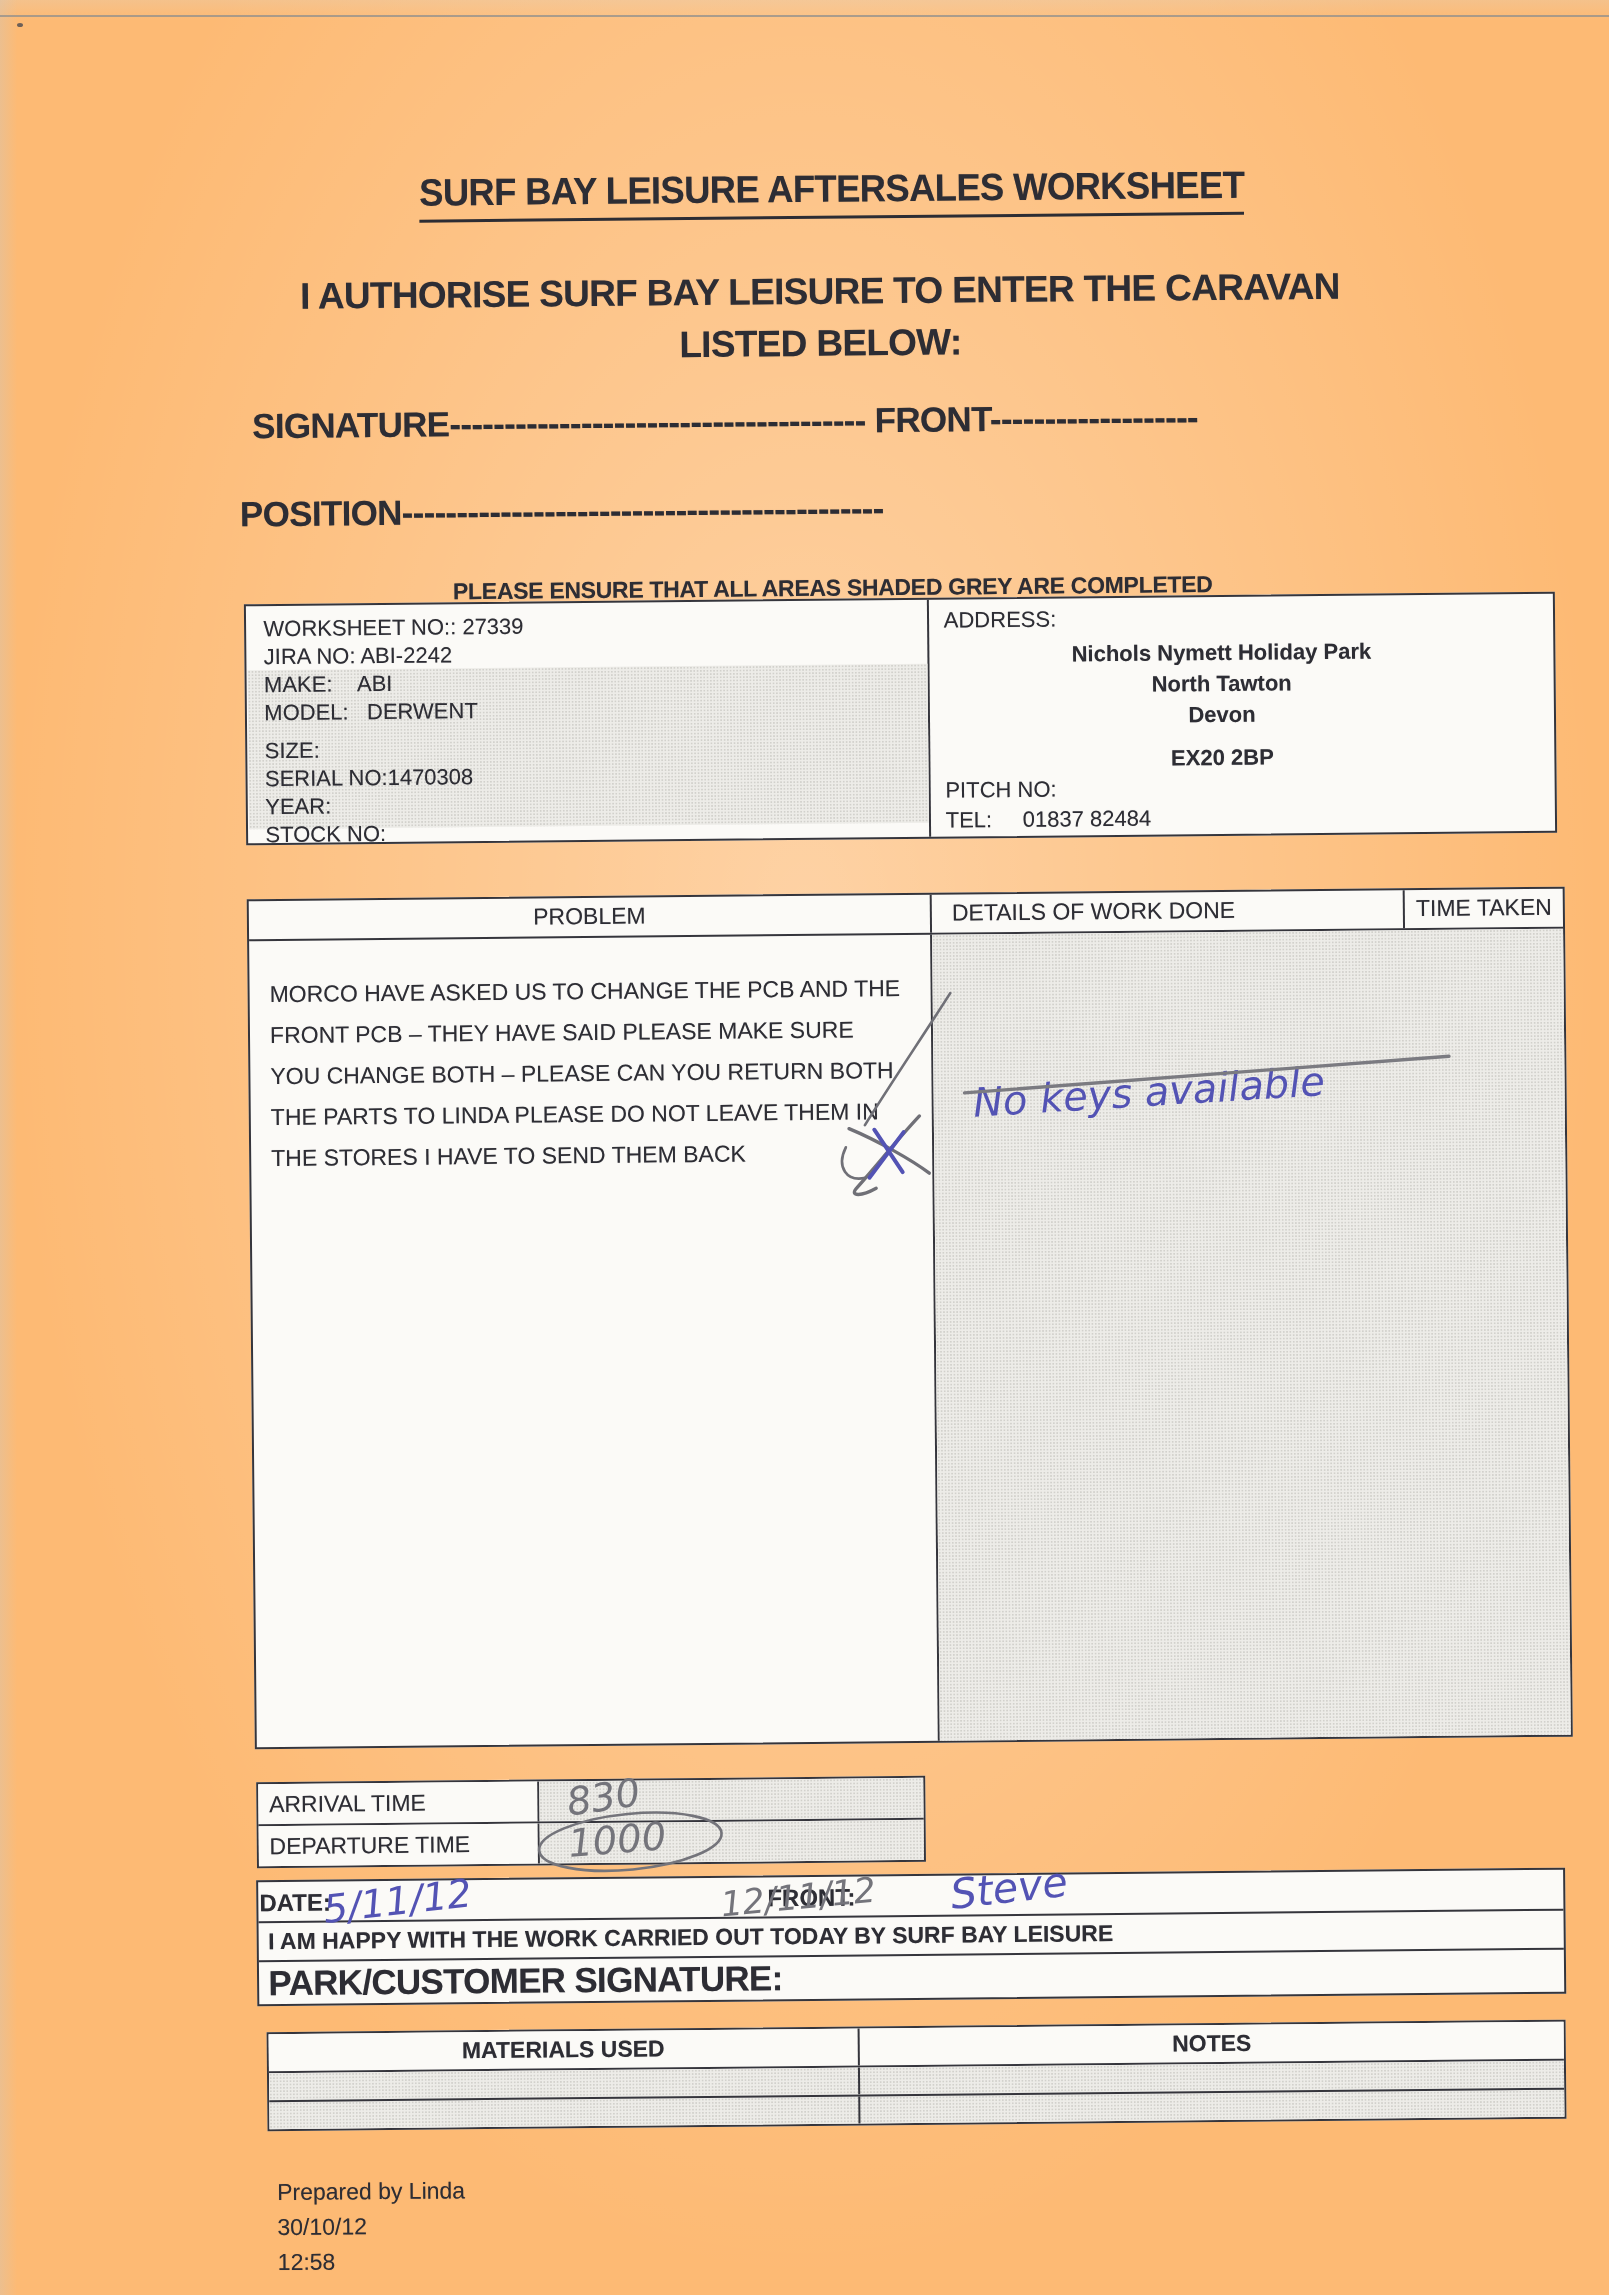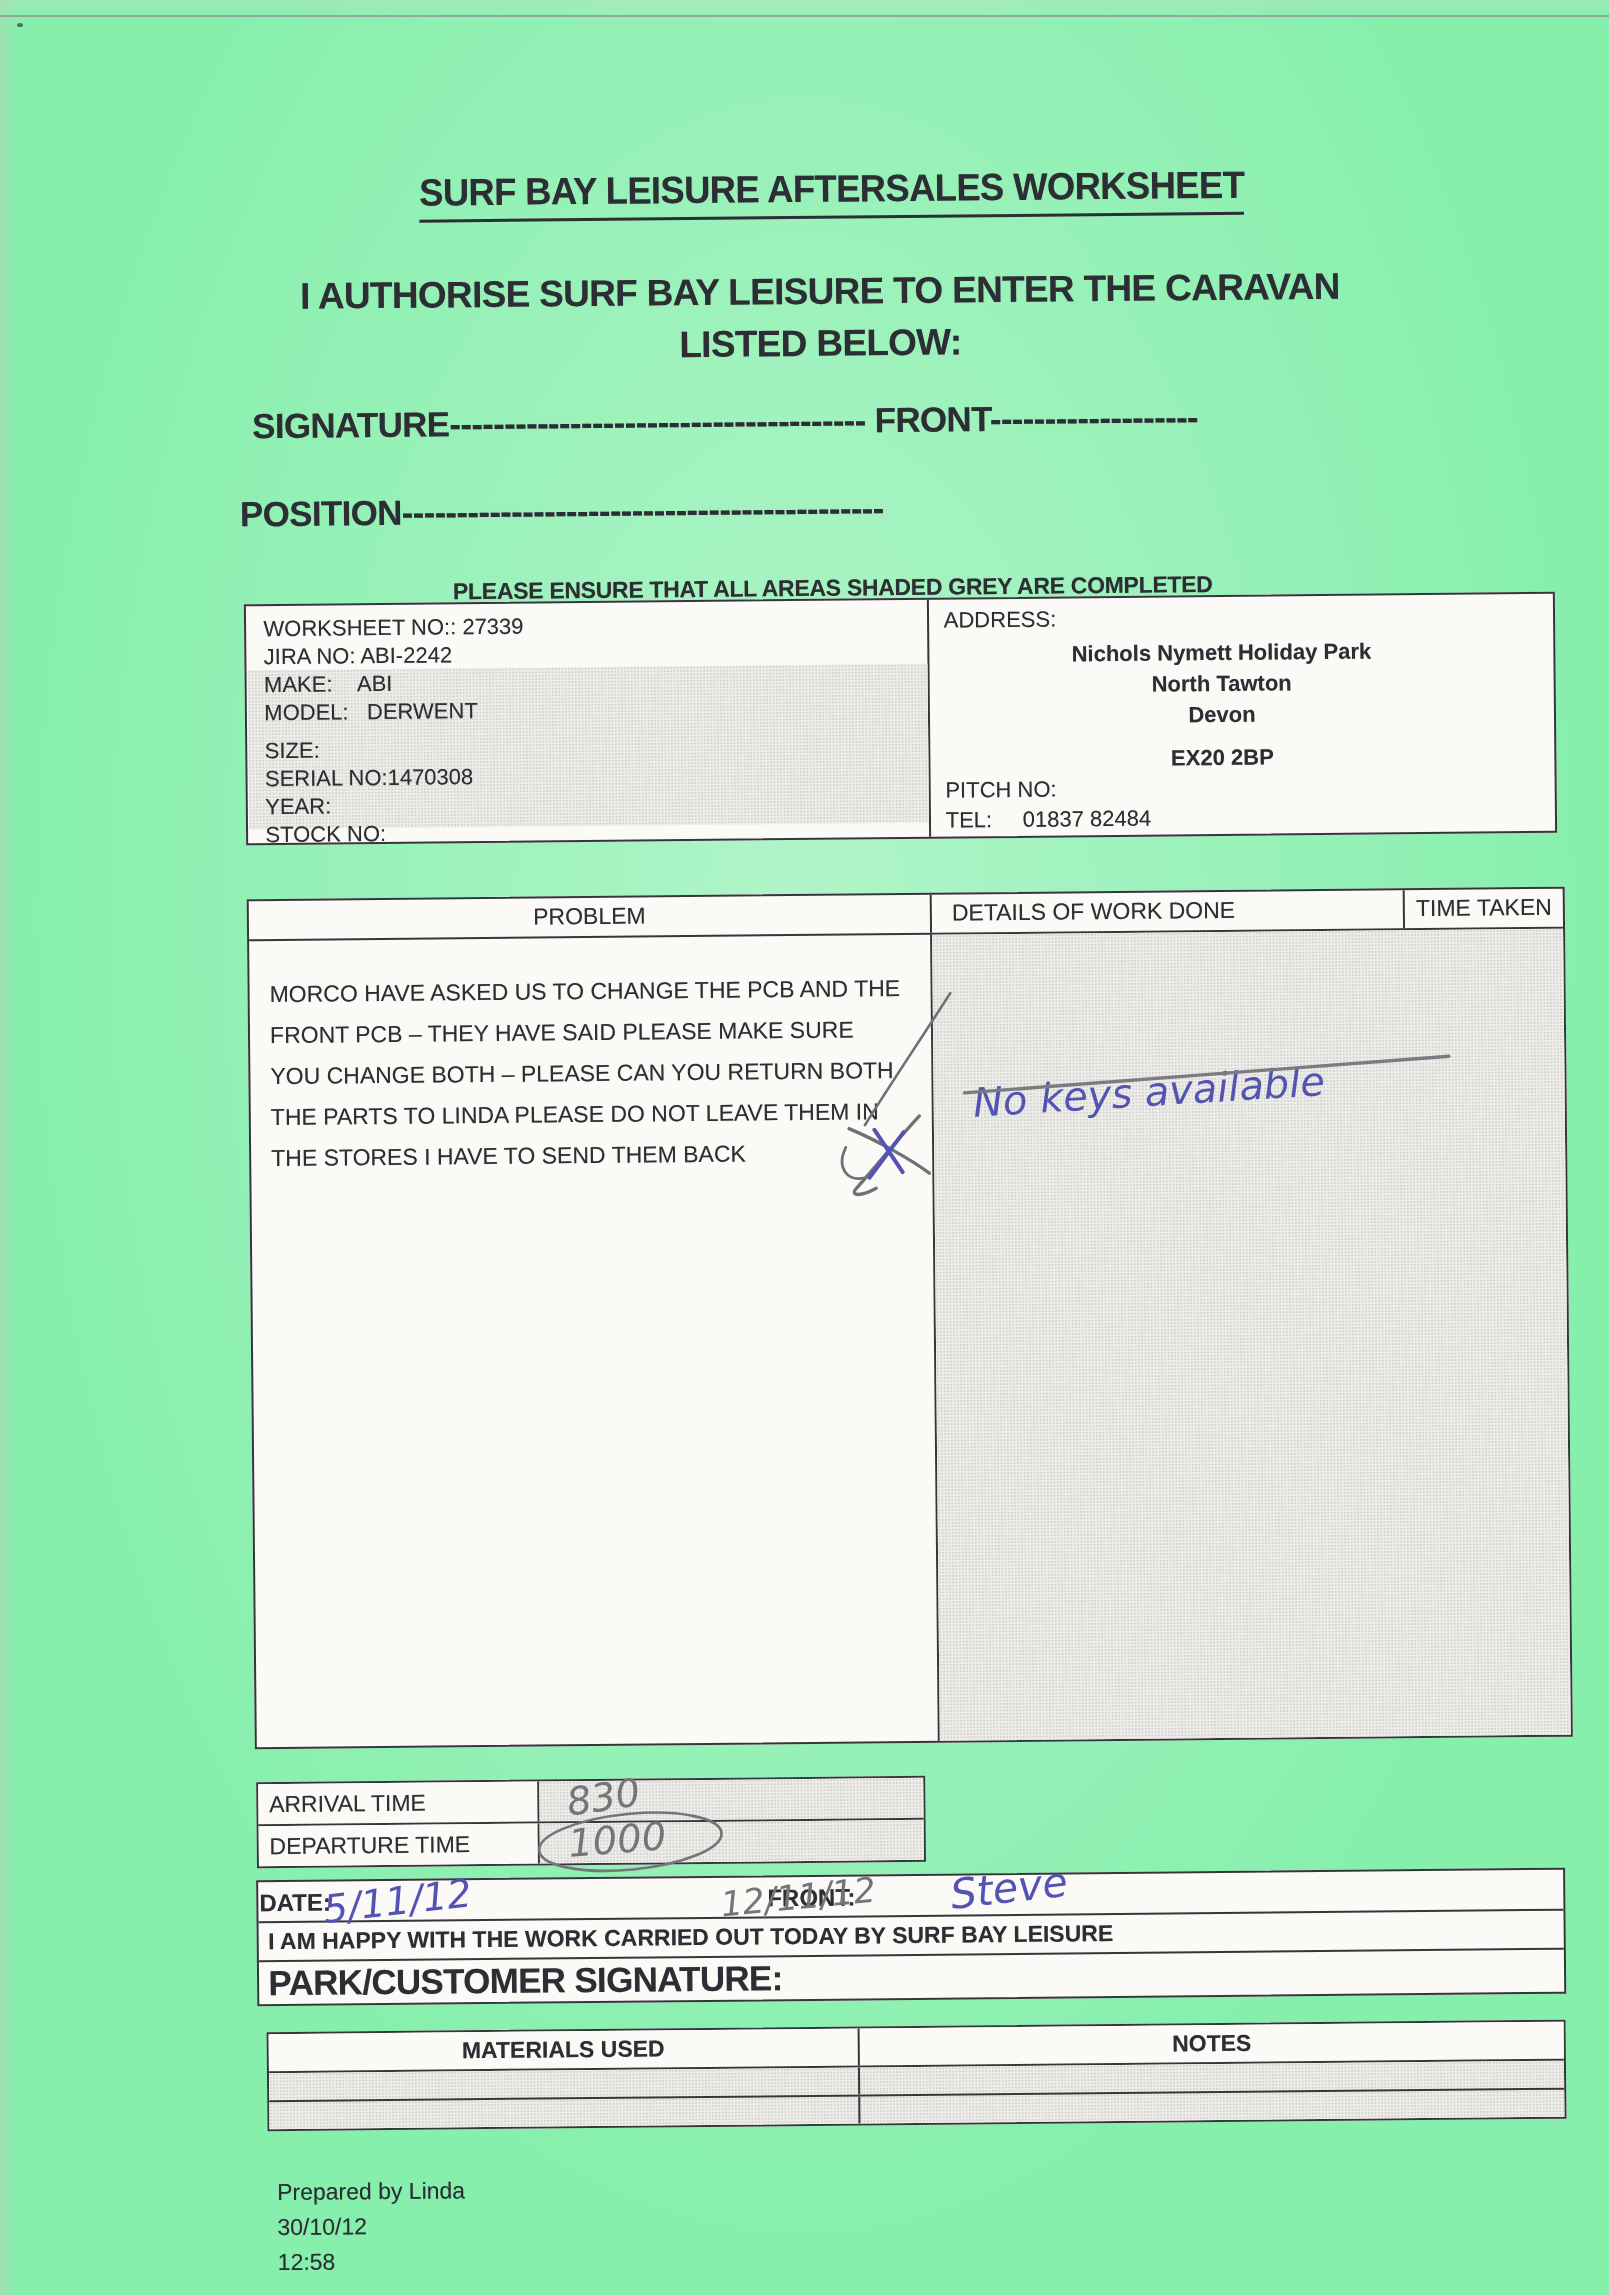--- a/index.html
+++ b/index.html
@@ -1,18 +1,18 @@
 <!DOCTYPE html>
 <html style="font-size:10.7px"><head>
 <meta charset="utf-8">
 <style>
   html,body{margin:0;padding:0;background:#e9e7e3;}
   .sheet{
     position:relative; width:1609px; height:2295px; overflow:hidden;
-    background:#86efac;
+    background:#fdba74;
     font-family:"Liberation Sans", sans-serif;
     color:#2d2d34;
   }
   .sheet::before{ 
     content:""; position:absolute; inset:0; pointer-events:none;
     background:
       linear-gradient(to right, rgba(205,200,192,.35), rgba(205,200,192,0) 17.4px),
       linear-gradient(to bottom, rgba(220,216,208,.25), rgba(220,216,208,0) 20px),
       radial-gradient(ellipse at 50% 40%, rgba(255,255,255,.35), rgba(0,0,0,0) 70%);
   }

